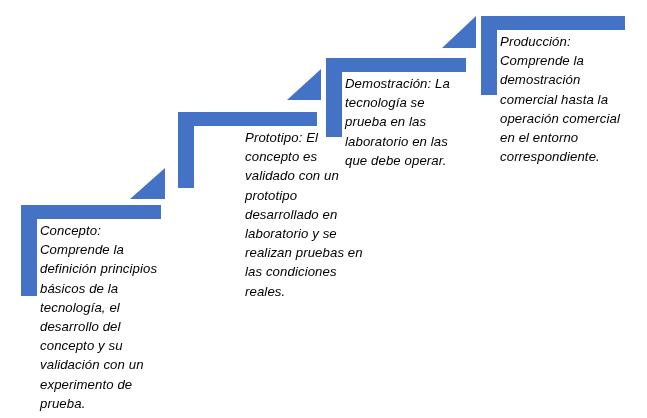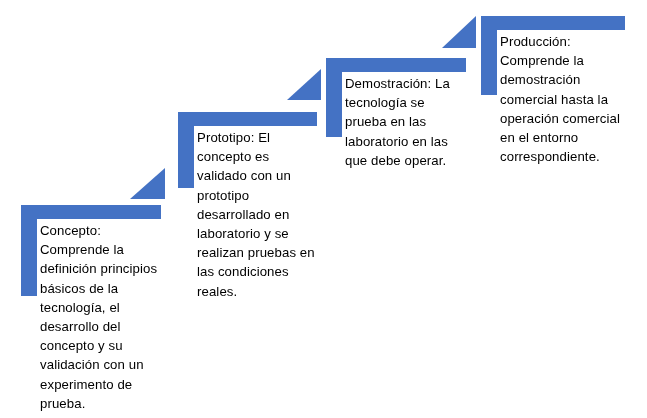--- a/index.html
+++ b/index.html
@@ -41,20 +41,21 @@
   
   .step-text {
     position: absolute;
     left: 19px;
     top: 16px;
     font-size: 13.2px;
     line-height: 19.2px;
     color: #000000;
     letter-spacing: 0.1px;
     white-space: pre-wrap;
+    font-style: italic;
   }
   
   .riser {
     position: absolute;
     width: 0;
     height: 0;
   }
 </style>
 </head>
 <body>
@@ -69,21 +70,21 @@
 
   <div class="step" style="left:21px; top:205px; width:140px;">
     <div class="bracket-top" style="width:140px;"></div>
     <div class="bracket-left" style="height:91px;"></div>
     <div class="step-text" style="width:124px;">Concepto: Comprende la definición principios básicos de la tecnología, el desarrollo del concepto y su validación con un experimento de prueba.</div>
   </div>
 
   <div class="step" style="left:178px; top:112px; width:139px;">
     <div class="bracket-top" style="width:139px;"></div>
     <div class="bracket-left" style="height:76px;"></div>
-    <div class="step-text" style="width:123px;">Prototipo: El concepto es validado con un prototipo desarrollado en laboratorio y se realizan pruebas en las condiciones reales.</div>
+    <div class="step-text" style="width:123px;margin-left:48px;">Prototipo: El concepto es validado con un prototipo desarrollado en laboratorio y se realizan pruebas en las condiciones reales.</div>
   </div>
 
   <div class="step" style="left:326px; top:58px; width:140px;">
     <div class="bracket-top" style="width:140px;"></div>
     <div class="bracket-left" style="height:79px;"></div>
     <div class="step-text" style="width:125px;">Demostración: La tecnología se prueba en las laboratorio en las que debe operar.</div>
   </div>
 
   <div class="step" style="left:481px; top:16px; width:144px;">
     <div class="bracket-top" style="width:144px;"></div>

